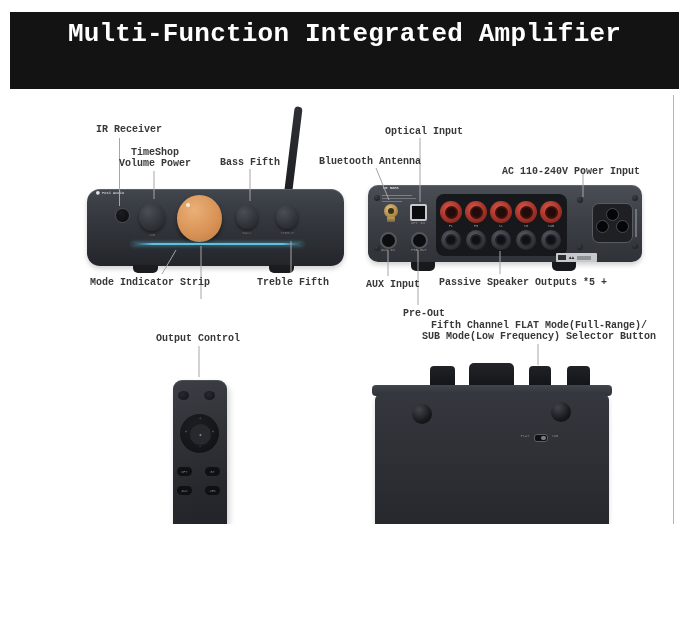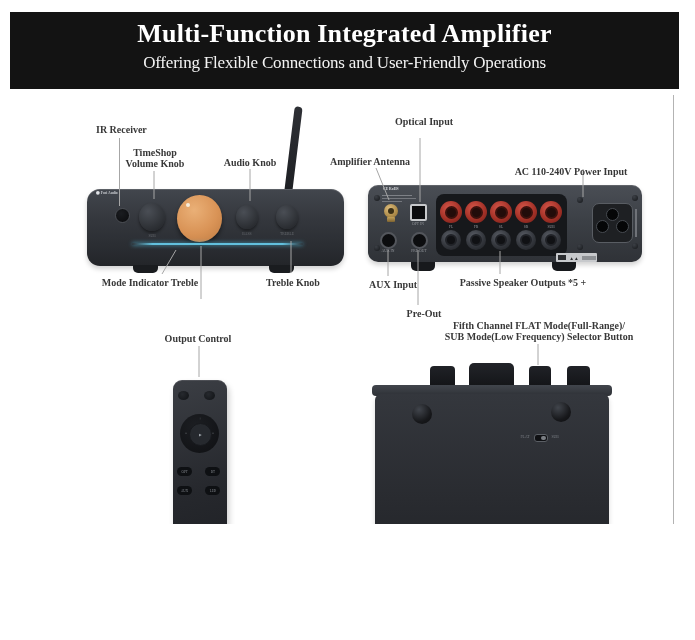--- a/index.html
+++ b/index.html
@@ -1,17 +1,17 @@
 <!DOCTYPE html>
 <html><head>
 <meta charset="utf-8">
 <style>
   html,body{margin:0;padding:0;background:#fff;}
   #stage{position:relative;width:695px;height:524px;background:#fff;overflow:hidden;
-         font-family:Liberation Serif, serif;}
+         font-family:Liberation Mono, monospace;}
   
   #banner{position:absolute;left:10px;top:12px;width:669px;height:77px;background:#131313;
           text-align:center;color:#fff;}
   #banner .t{margin-top:7px;font-size:26px;line-height:30px;font-weight:700;letter-spacing:.2px;}
   #banner .s{margin-top:3px;font-size:17px;line-height:22px;font-weight:400;color:#f3f3f3;letter-spacing:-.2px;}
   
   .lab{position:absolute;font-size:10px;line-height:11px;font-weight:600;color:#383838;white-space:nowrap;}
   .lab.c{transform:translateX(-50%);text-align:center;}
   
   .mc{position:absolute;font-size:6px;line-height:6px;white-space:nowrap;
@@ -42,21 +42,20 @@
   #watermark-text{position:absolute;left:549px;top:586px;font-size:31px;font-weight:700;
                   color:#4a7bc5;letter-spacing:-.5px;}
 </style>
 </head>
 <body>
 
 <div id="stage">
 
   <div id="banner">
     <div class="t">Multi-Function Integrated Amplifier</div>
-    <div class="s">Offering Flexible Connections and User-Friendly Operations</div>
   </div>
 
   <div class="abs" style="left:284px;top:106px;width:8px;height:88px;border-radius:4px 4px 0 0;
               background:linear-gradient(#2e3035,#1d1f23);transform:rotate(7deg);transform-origin:bottom center;"></div>
   <div class="abs" style="left:87px;top:189px;width:257px;height:77px;border-radius:13px;
               background:linear-gradient(180deg,#42464d 0%,#34373d 40%,#2b2e33 72%,#232529 100%);
               box-shadow:inset 0 1px 0 rgba(255,255,255,.14), 0 3px 5px rgba(0,0,0,.18);"></div>
   <div class="ml" style="left:96px;top:191px;color:#c9ccd1;font-weight:700;">
     <span style="display:inline-block;width:6px;height:6px;border-radius:50%;background:#dfe2e6;vertical-align:-1px;"></span>
     <span>Fosi Audio</span>
@@ -232,27 +231,27 @@
       <line x1="500" y1="251" x2="500" y2="274"></line>
       <line x1="418" y1="250" x2="418" y2="305"></line>
       <line x1="199" y1="346" x2="199" y2="377"></line>
       <line x1="538" y1="344" x2="538" y2="365"></line>
     </g>
     <line x1="673.5" y1="95" x2="673.5" y2="577" stroke="#b3b3b3" stroke-width="1"></line>
   </svg>
 
   <div class="lab" style="left:96px;top:124px;">IR Receiver</div>
   <div class="lab c" style="left:155px;top:147px;">TimeShop</div>
-  <div class="lab c" style="left:155px;top:158px;">Volume Knob</div>
-  <div class="lab c" style="left:250px;top:157px;">Audio Knob</div>
-  <div class="lab c" style="left:150px;top:277px;">Mode Indicator Treble</div>
-  <div class="lab c" style="left:293px;top:277px;">Treble Knob</div>
-
-  <div class="lab c" style="left:424px;top:116px;">Optical Input</div>
-  <div class="lab c" style="left:370px;top:156px;">Amplifier Antenna</div>
+  <div class="lab c" style="left:155px;top:158px;">Volume Power</div>
+  <div class="lab c" style="left:250px;top:157px;">Bass Fifth</div>
+  <div class="lab c" style="left:150px;top:277px;">Mode Indicator Strip</div>
+  <div class="lab c" style="left:293px;top:277px;">Treble Fifth</div>
+
+  <div class="lab c" style="left:424px;top:126px;">Optical Input</div>
+  <div class="lab c" style="left:370px;top:156px;">Bluetooth Antenna</div>
   <div class="lab c" style="left:571px;top:156px;margin-top:10px;">AC 110-240V Power Input</div>
   <div class="lab c" style="left:393px;top:279px;">AUX Input</div>
   <div class="lab c" style="left:523px;top:277px;">Passive Speaker Outputs *5 +</div>
   <div class="lab c" style="left:424px;top:308px;">Pre-Out</div>
 
   <div class="lab c" style="left:198px;top:333px;">Output Control</div>
   <div class="lab c" style="left:539px;top:331px;">SUB Mode(Low Frequency) Selector Button</div>
   <div class="lab c" style="left:539px;top:320px;">Fifth Channel FLAT Mode(Full-Range)/</div>
 
   <div id="watermark-box"></div>

